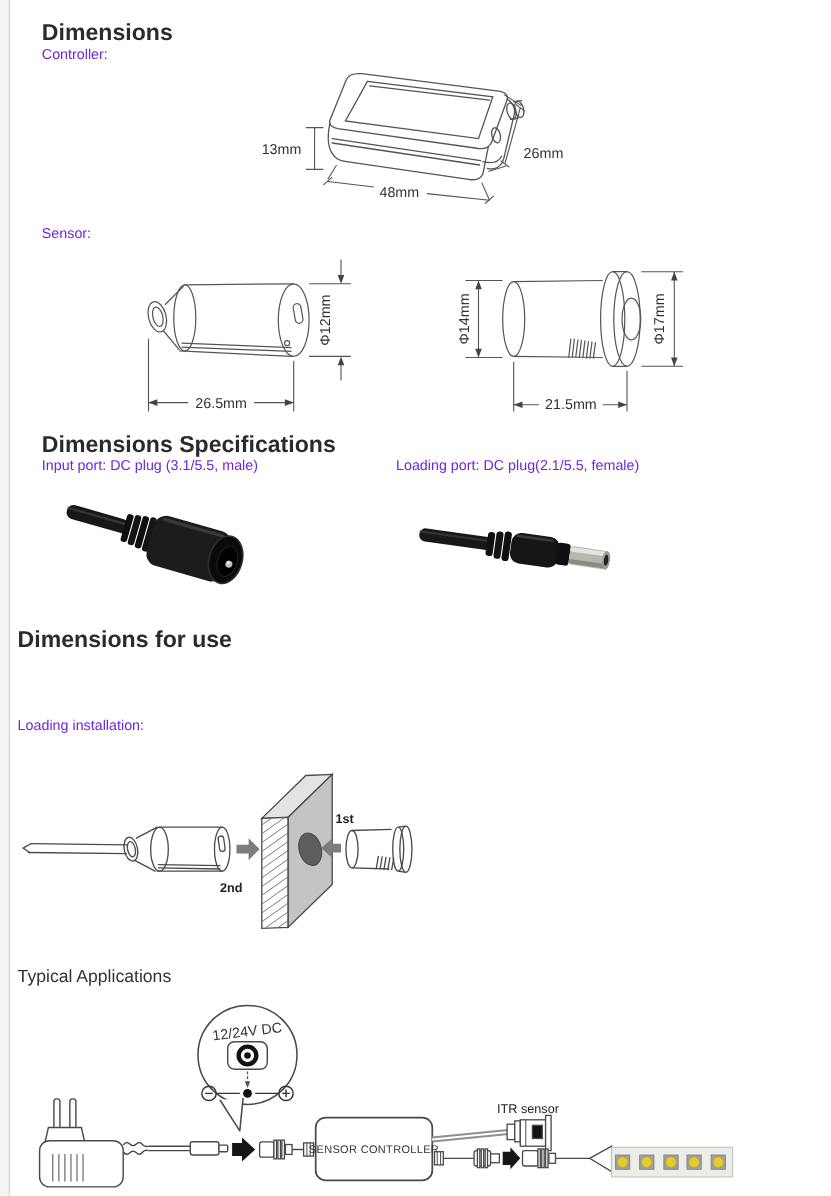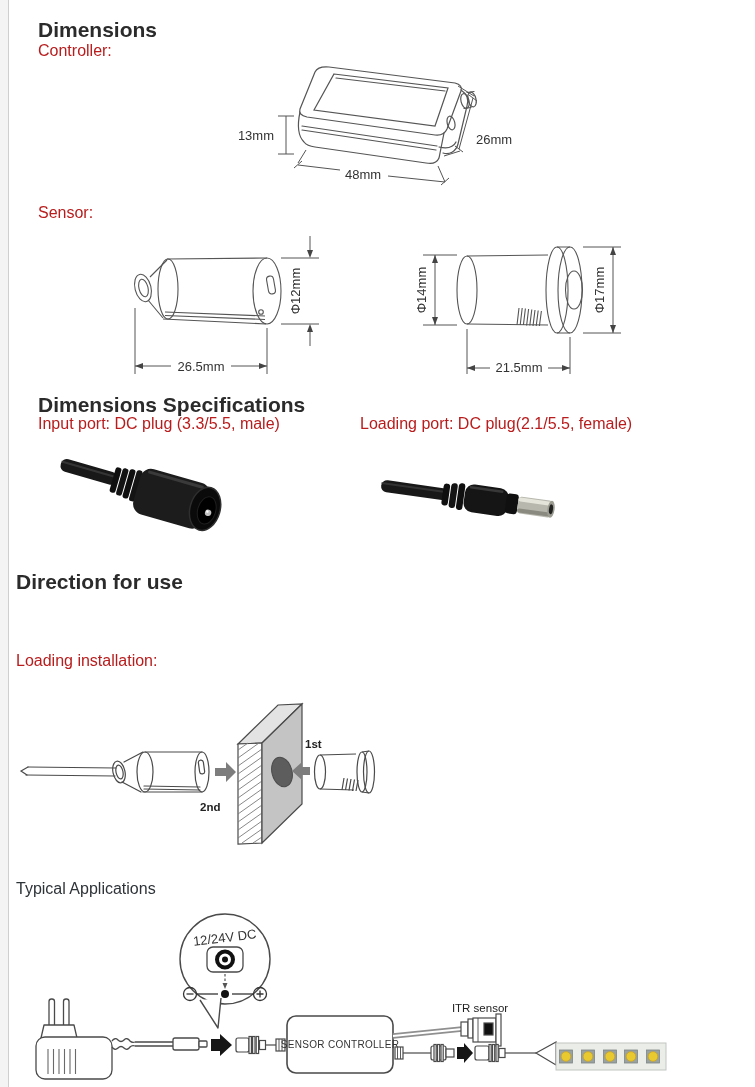--- a/index.html
+++ b/index.html
@@ -1,20 +1,20 @@
 <!DOCTYPE html>
 <html><head>
 <meta charset="utf-8">
 <style>
   html,body{margin:0;padding:0;background:#fff}
   #page{position:relative;width:755px;height:1087px;background:#ffffff;
         font-family:"Liberation Sans",sans-serif;overflow:hidden}
   .leftbar{position:absolute;left:0;top:0;width:8px;height:1087px;
            background:#f4f4f4;border-right:1px solid #cfcfcf}
-  .t{position:absolute;color:#b91c1c;font-size:16px;white-space:nowrap}
+  .t{position:absolute;color:#6d28d9;font-size:13px;white-space:nowrap}
   .h{font-weight:bold;font-size:21px;color:#2b2b2b}
   .h2{font-weight:normal;font-size:16px;color:#2e3338}
   svg{position:absolute;overflow:visible;display:block}
   svg text{font-family:"Liberation Sans",sans-serif}
   .dim{font-size:13px;fill:#333}
   .lbl{font-size:11.5px;font-weight:bold;fill:#222}
   .itr{font-size:11.5px;fill:#222}
   .scl{font-size:10px;fill:#333;letter-spacing:.3px}
   .bal{font-size:13px;fill:#333}
 </style>
@@ -109,21 +109,21 @@
       <polygon points="205,101 211,101 208,109"></polygon>
       <polygon points="70,141 70,147 62,144"></polygon>
       <polygon points="157,141 157,147 165,144"></polygon>
     </g>
     <text class="dim" x="21" y="66" text-anchor="middle" transform="rotate(-90 21 66)">Φ14mm</text>
     <text class="dim" x="199" y="66" text-anchor="middle" transform="rotate(-90 199 66)">Φ17mm</text>
     <text class="dim" x="114" y="148" text-anchor="middle">21.5mm</text>
   </svg>
 
   <div class="t h" style="left:38px;top:393px">Dimensions Specifications</div>
-  <div class="t" style="left:38px;top:415px">Input port: DC plug (3.3/5.5, male)</div>
+  <div class="t" style="left:38px;top:415px">Input port: DC plug (3.1/5.5, male)</div>
   <div class="t" style="left:360px;top:415px">Loading port: DC plug(2.1/5.5, female)</div>
 
   <svg style="left:68px;top:442px" width="175" height="110" viewBox="0 0 175 110">
     <g transform="translate(12,6) rotate(16)">
       <rect x="-14" y="14" width="58" height="13" rx="6" fill="#181818"></rect>
       <rect x="-14" y="17" width="58" height="2.2" fill="#3c3c3c" opacity="0.8"></rect>
       <rect x="40" y="8" width="6" height="26" rx="2.5" fill="#0f0f0f"></rect>
       <rect x="47" y="7" width="6" height="28" rx="2.5" fill="#141414"></rect>
       <rect x="54" y="6" width="6" height="30" rx="2.5" fill="#0f0f0f"></rect>
       <rect x="61" y="5" width="6" height="32" rx="2.5" fill="#141414"></rect>
@@ -147,21 +147,21 @@
       <rect x="78" y="2" width="34" height="2.5" rx="1" fill="#383838"></rect>
       <rect x="116" y="4" width="12" height="20" rx="3" fill="#101010"></rect>
       <rect x="128" y="5.5" width="34" height="17" rx="3" fill="#b7b7ae"></rect>
       <rect x="128" y="6.5" width="34" height="4" rx="2" fill="#e4e4da"></rect>
       <rect x="128" y="17.5" width="34" height="4" rx="2" fill="#8a8a80"></rect>
       <ellipse cx="161.5" cy="14" rx="3.6" ry="8.6" fill="#9c9c92"></ellipse>
       <ellipse cx="161.5" cy="14" rx="2" ry="5" fill="#222222"></ellipse>
     </g>
   </svg>
 
-  <div class="t h" style="left:16px;top:570px">Direction for use</div>
+  <div class="t h" style="left:16px;top:570px">Dimensions for use</div>
   <div class="t" style="left:16px;top:652px">Loading installation:</div>
 
   <svg style="left:10px;top:688px" width="420" height="185" viewBox="0 0 420 185">
     <g stroke="#4a4a4a" stroke-width="1.2" fill="none" stroke-linecap="round">
       <path d="M 18,79 L 11,83 L 17,87"></path>
       <path d="M 18,79 L 106,80 M 16,87 L 105,88"></path>
       <ellipse cx="109" cy="84" rx="6" ry="11" transform="rotate(-12 109 84)"></ellipse>
       <ellipse cx="109.5" cy="84" rx="3.5" ry="7" transform="rotate(-12 109.5 84)"></ellipse>
       <path d="M 114,74 L 133,64 M 112,94 L 131,104"></path>
       <ellipse cx="135" cy="84" rx="8" ry="20"></ellipse>

